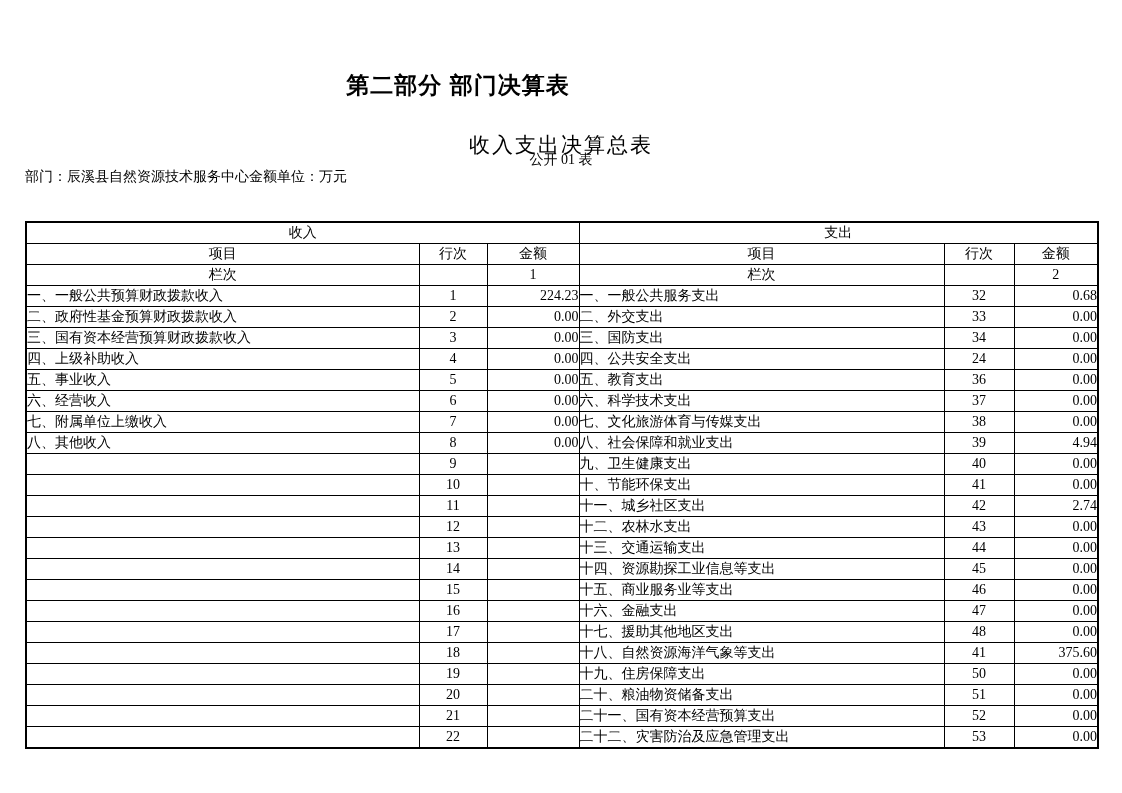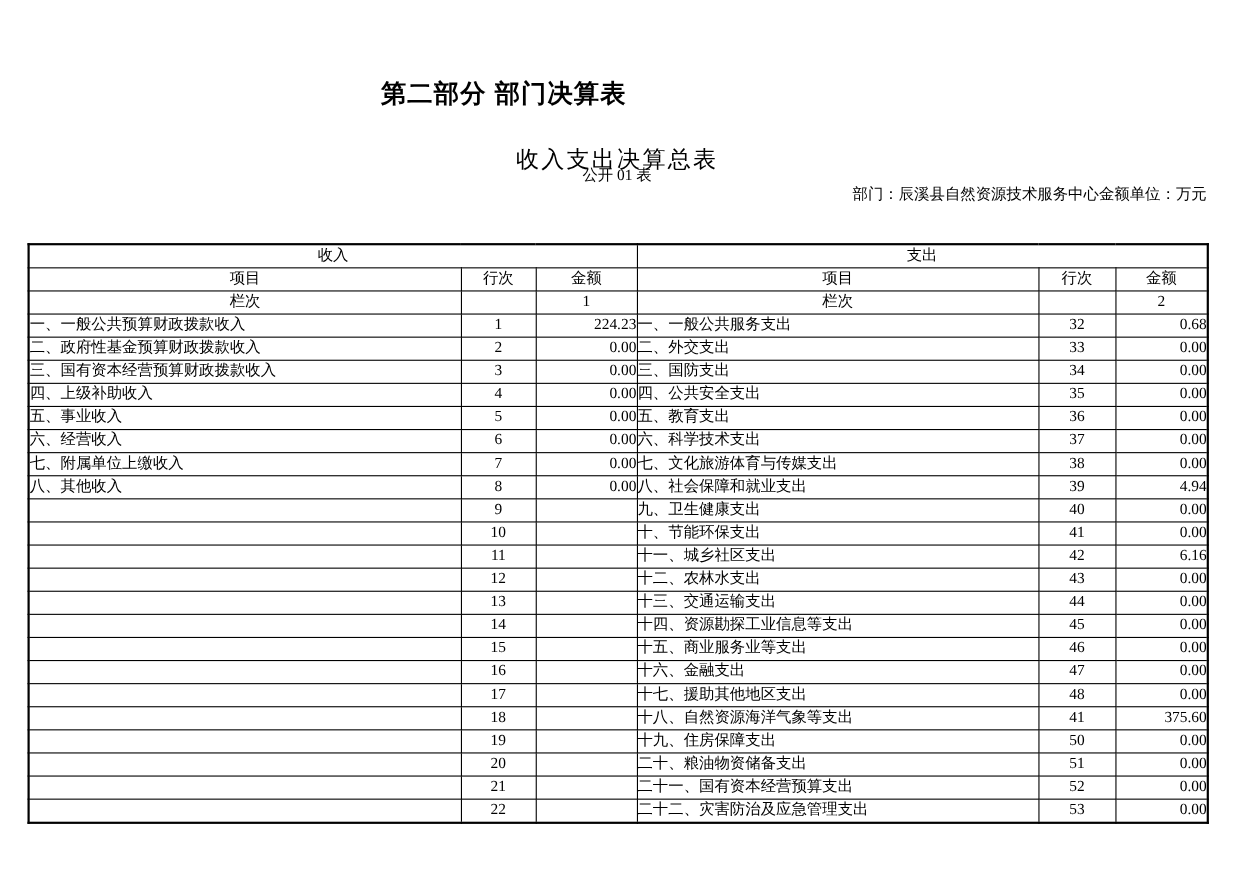--- a/index.html
+++ b/index.html
@@ -42,21 +42,21 @@
     width: 1072px;
     text-align: center;
     font-size: 14px;
   }
   .meta-line {
     position: absolute;
     top: 168px;
     left: 25px;
     width: 1072px;
     display: flex;
-    justify-content: flex-end;
+    justify-content: flex-start;
     font-size: 14px;
     font-family: Liberation Mono, monospace;
   }
   table.summary {
     position: absolute;
     top: 190px;
     left: 25px;
     width: 1072px;
     border-collapse: collapse;
     table-layout: fixed;
@@ -143,21 +143,21 @@
         <td class="amount">0.00</td>
         <td class="item">三、国防支出</td>
         <td class="rowno">34</td>
         <td class="amount">0.00</td>
       </tr>
       <tr>
         <td class="item">四、上级补助收入</td>
         <td class="rowno">4</td>
         <td class="amount">0.00</td>
         <td class="item">四、公共安全支出</td>
-        <td class="rowno">35</td>
+        <td class="rowno">24</td>
         <td class="amount">0.00</td>
       </tr>
       <tr>
         <td class="item">五、事业收入</td>
         <td class="rowno">5</td>
         <td class="amount">0.00</td>
         <td class="item">五、教育支出</td>
         <td class="rowno">36</td>
         <td class="amount">0.00</td>
       </tr>
@@ -200,21 +200,21 @@
         <td class="item">十、节能环保支出</td>
         <td class="rowno">41</td>
         <td class="amount">0.00</td>
       </tr>
       <tr>
         <td class="item"></td>
         <td class="rowno">11</td>
         <td class="amount"></td>
         <td class="item">十一、城乡社区支出</td>
         <td class="rowno">42</td>
-        <td class="amount">6.16</td>
+        <td class="amount">2.74</td>
       </tr>
       <tr>
         <td class="item"></td>
         <td class="rowno">12</td>
         <td class="amount"></td>
         <td class="item">十二、农林水支出</td>
         <td class="rowno">43</td>
         <td class="amount">0.00</td>
       </tr>
       <tr>

